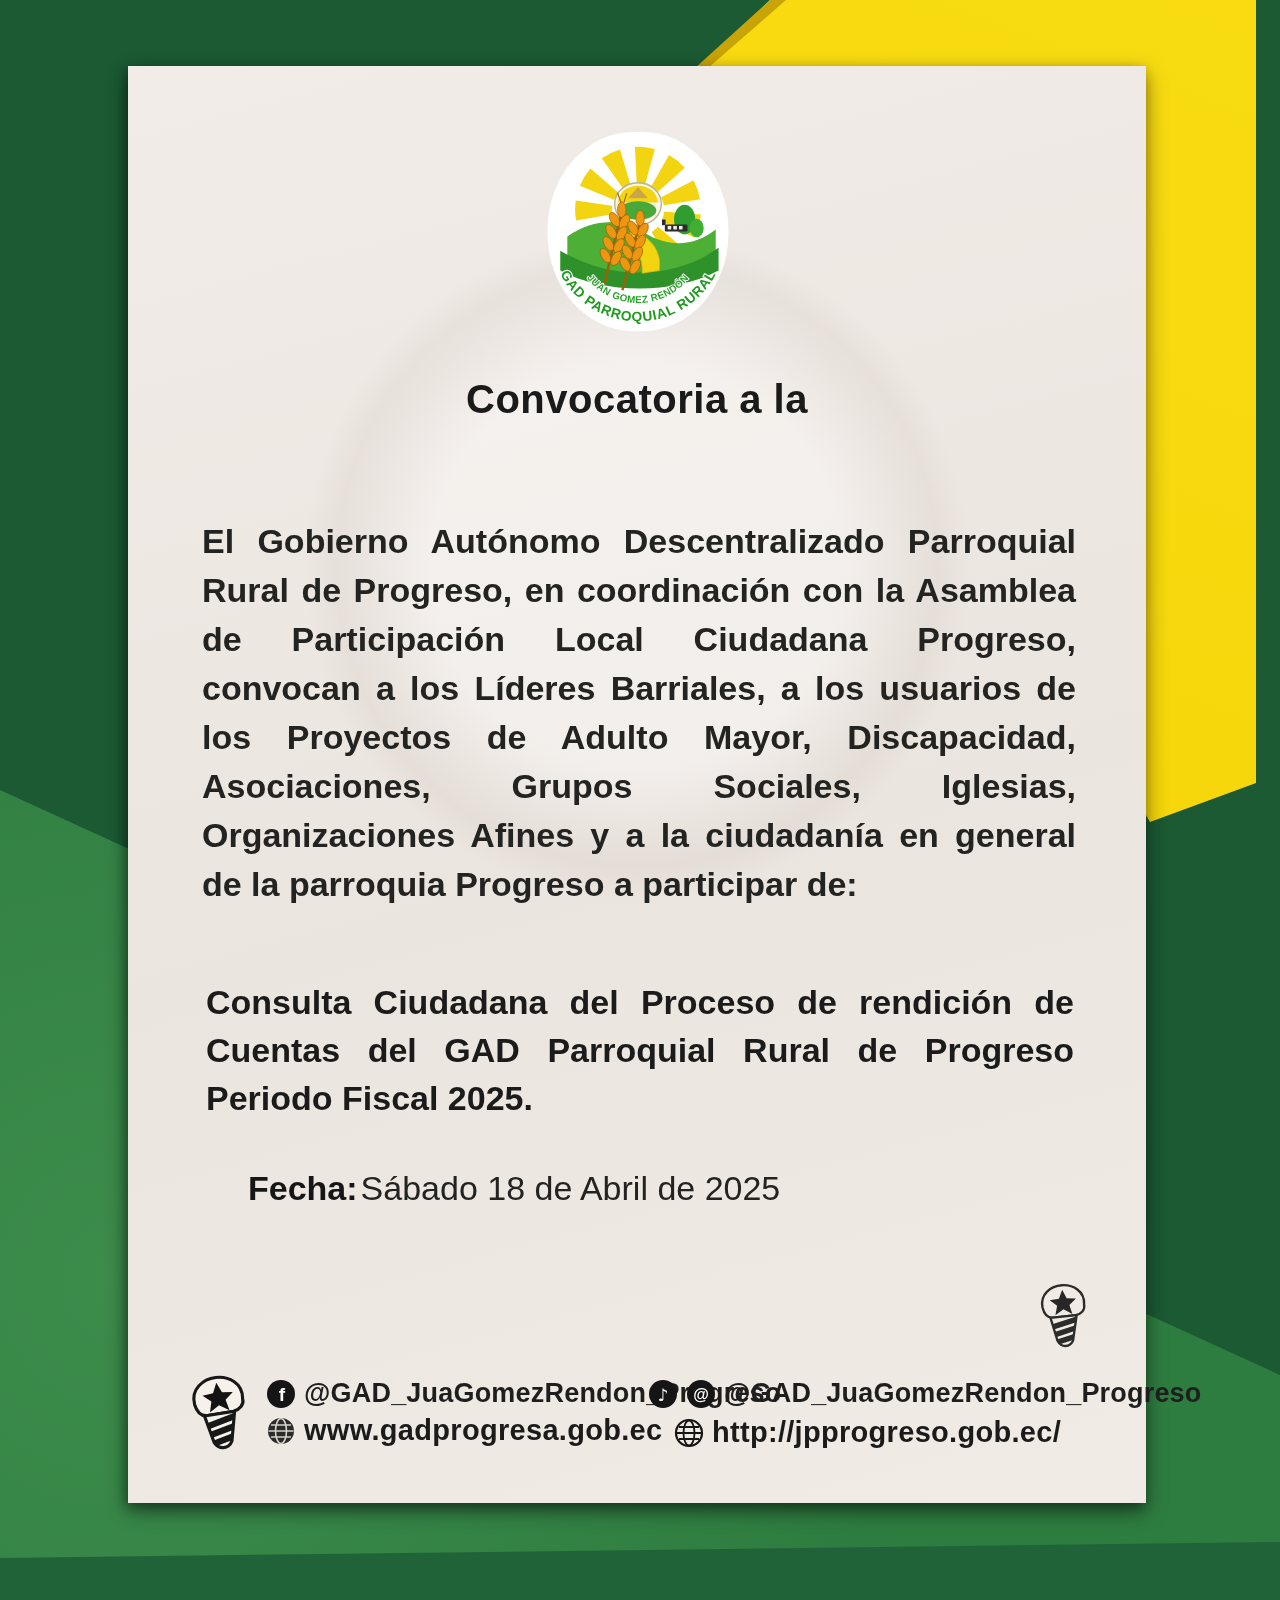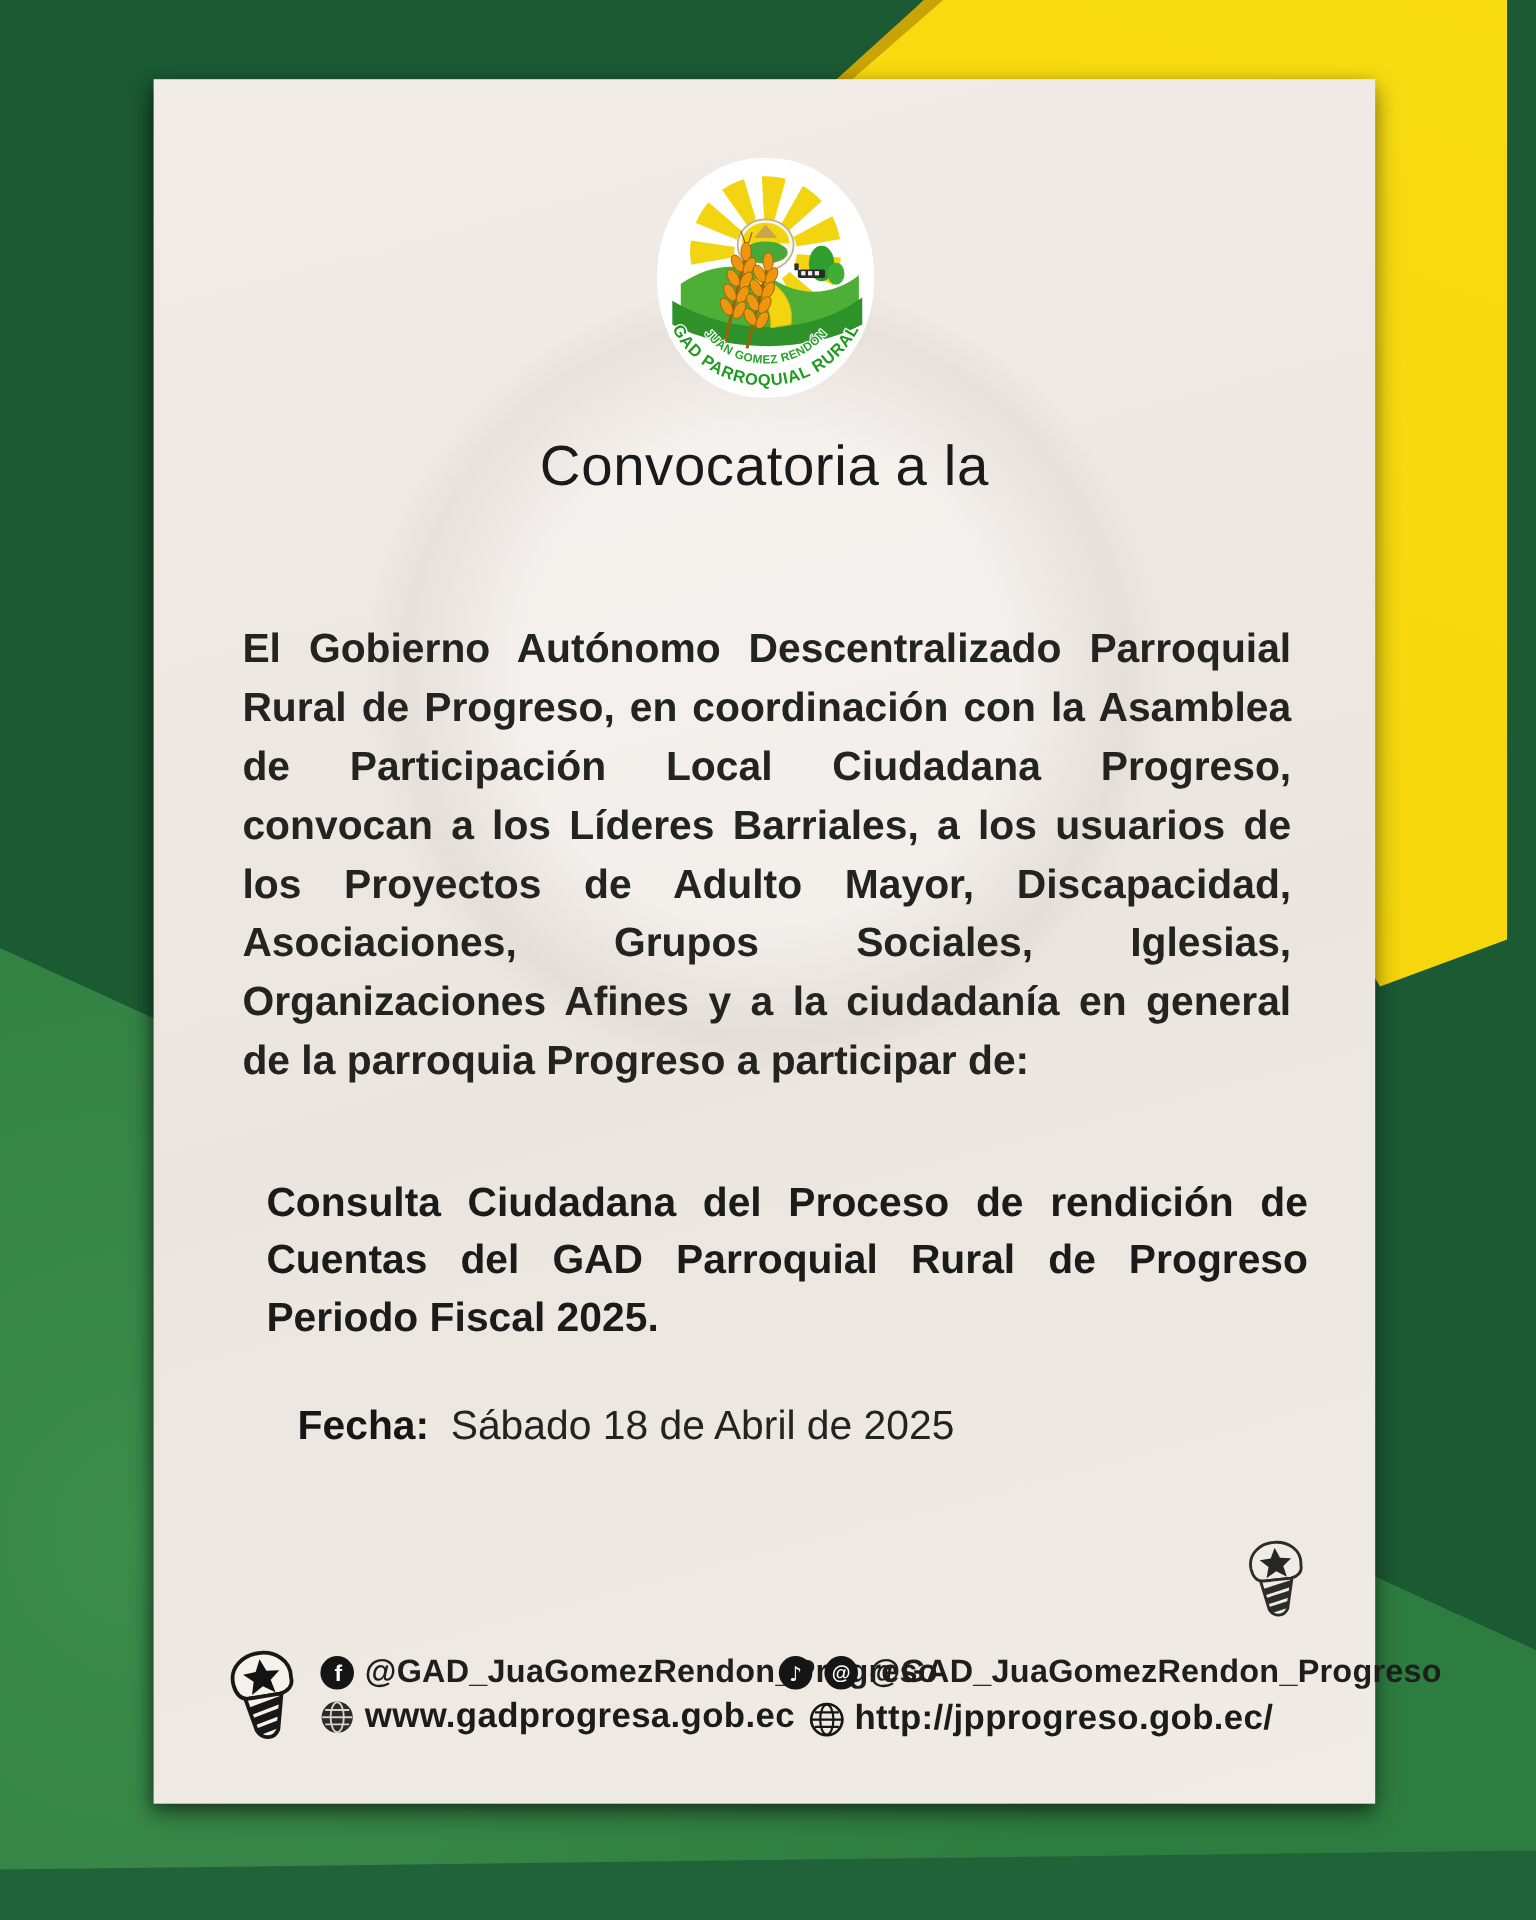--- a/index.html
+++ b/index.html
@@ -36,39 +36,39 @@
     box-shadow:0 8px 20px rgba(0,0,0,.45), -3px 4px 10px rgba(0,0,0,.28);
   }
   .paper::before{ 
     content:"";position:absolute;left:129px;top:120px;width:760px;height:760px;
     border-radius:50%;
     background:radial-gradient(circle, rgba(255,255,255,.35) 38%, rgba(185,175,165,.14) 56%, rgba(0,0,0,0) 62%);
     pointer-events:none;
   }
   .logo{position:absolute;left:404px;top:48px;width:212px;height:238px;}
   .title{
-    position:absolute;left:0;top:278px;width:100%;
-    text-align:center;font-size:47px;line-height:87px;font-weight:400;
+    position:absolute;left:0;top:290px;width:100%;
+    text-align:center;font-size:40px;line-height:87px;font-weight:700;
     color:#1a1a1a;letter-spacing:.5px;
   }
   .intro{
     position:absolute;left:74px;top:451px;width:874px;
     font-size:34px;line-height:49px;color:#232321;
     text-align:justify;text-justify:inter-word;font-weight:bold;
   }
   .highlight{
     position:absolute;left:78px;top:912px;width:868px;
     font-size:34px;line-height:48px;font-weight:700;color:#1b1b1b;
-    text-align:justify;text-justify:inter-word;margin-left:16px;
+    text-align:justify;text-justify:inter-word;
   }
   .details{
     position:absolute;left:120px;top:1098px;
     font-size:34px;line-height:49px;color:#232321;
   }
-  .detail-label{font-weight:700;color:#161616;margin-right:18px;}
+  .detail-label{font-weight:700;color:#161616;margin-right:3px;}
   .stamp{position:absolute;left:907px;top:1212px;width:58px;height:76px;transform:rotate(-4deg);opacity:.9;}
   .cap-badge{position:absolute;left:56px;top:1306px;width:72px;height:82px;transform:rotate(-7deg);}
   .frow{position:absolute;display:flex;align-items:center;gap:8px;white-space:nowrap;}
   #fr1l{left:138px;top:1312px;}
   #fr2l{left:138px;top:1348px;}
   #fr1r{left:520px;top:1312px;}
   #fr2r{left:546px;top:1350px;}
   .handle{font-size:27px;font-weight:600;color:#1e1e1e;letter-spacing:.2px;}
   .weburl{font-size:29px;font-weight:700;color:#1b1b1b;letter-spacing:.3px;}
   .sicon{display:block;}

